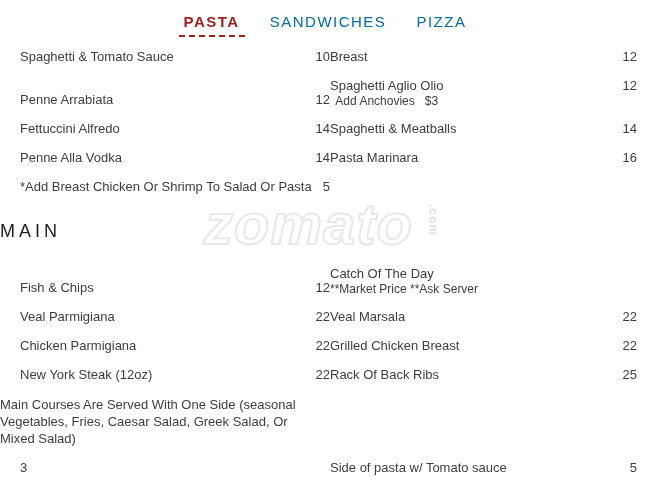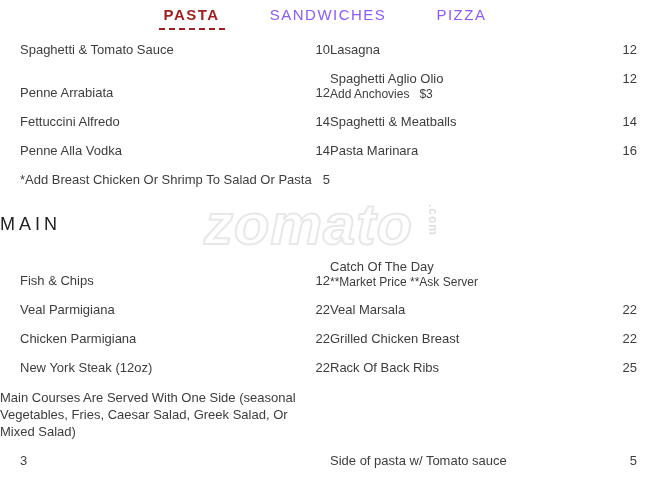--- a/index.html
+++ b/index.html
@@ -1,37 +1,37 @@
 <!DOCTYPE html>
 <html><head>
 <meta charset="utf-8">
 <style>
   html,body{margin:0;padding:0;background:#fff;}
   .page{width:650px;height:480px;position:relative;overflow:hidden;background:#ffffff;
         font-family:"Liberation Sans",sans-serif;}
   
-  .tabs{display:flex;justify-content:center;align-items:flex-start;gap:40px;padding-top:6px;
+  .tabs{display:flex;justify-content:center;align-items:flex-start;gap:20px;padding-top:13px;
         position:relative;z-index:2;}
-  .tab{font-size:15px;letter-spacing:1.5px;color:#8b5cf6;padding:0 5px 5px 5px;cursor:pointer;}
+  .tab{font-size:15px;letter-spacing:1.5px;color:#0369a1;padding:0 5px 5px 5px;cursor:pointer;}
   .tab.active{color:#9e2121;border-bottom:2px dashed #9e2121;font-weight:bold;}
   
   .watermark{position:absolute;left:204px;top:190px;font-size:58px;font-weight:bold;
              color:#ffffff;-webkit-text-stroke:2px #e8e8e8;letter-spacing:1px;z-index:0;
              user-select:none;font-style:italic;}
   .watermark-suffix{position:absolute;left:426px;top:204px;writing-mode:vertical-rl;
              font-size:12px;font-weight:bold;color:#e0e0e0;letter-spacing:1px;z-index:0;}
   
   .menu{position:relative;z-index:1;margin-top:12px;}
   .row{display:flex;align-items:flex-end;margin-bottom:13px;font-size:13px;color:#3d3d3d;}
   .cell-l{width:330px;min-width:330px;box-sizing:border-box;padding-left:20px;
           display:flex;justify-content:space-between;}
   .cell-r{flex:1;display:flex;justify-content:space-between;align-items:flex-start;
           padding-right:13px;box-sizing:border-box;}
   .name,.price{line-height:16px;}
-  .sub{font-size:12px;line-height:14px;white-space:pre-wrap;}
+  .sub{font-size:12px;line-height:14px;white-space:pre-wrap;text-align:center;}
   .note{width:300px;line-height:17px;}
   .section-title{position:relative;z-index:2;text-align:left;font-size:18px;
           letter-spacing:4px;color:#222;font-weight:normal;margin:26px 0 24px 0;}
 </style>
 </head>
 <body>
 
 <div class="page">
 
   <div class="tabs">
@@ -44,21 +44,21 @@
   <div class="watermark-suffix">.com</div>
 
   <div class="menu">
 
     <div class="row">
       <div class="cell-l">
         <span class="name">Spaghetti &amp; Tomato Sauce</span>
         <span class="price">10</span>
       </div>
       <div class="cell-r">
-        <span class="name">Lasagna</span>
+        <span class="name">Breast</span>
         <span class="price">12</span>
       </div>
     </div>
 
     <div class="row">
       <div class="cell-l">
         <span class="name">Penne Arrabiata</span>
         <span class="price">12</span>
       </div>
       <div class="cell-r">

